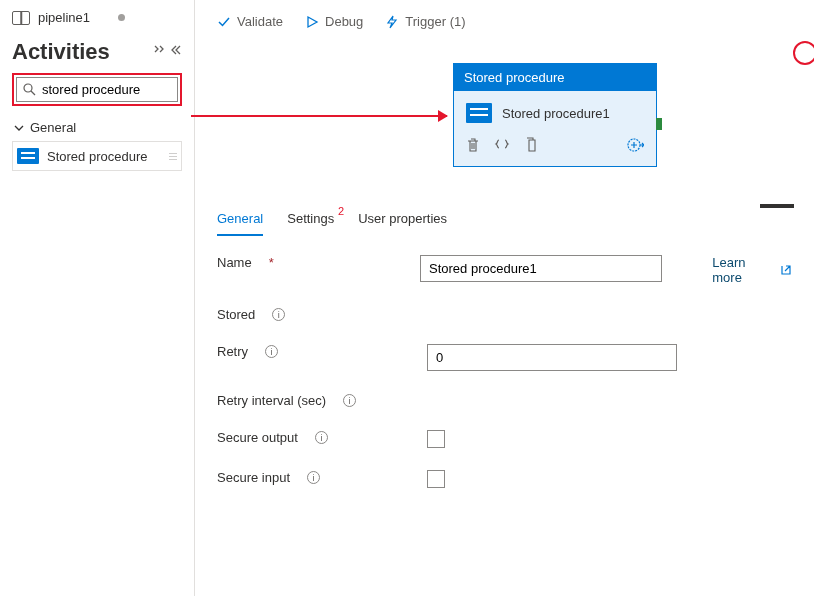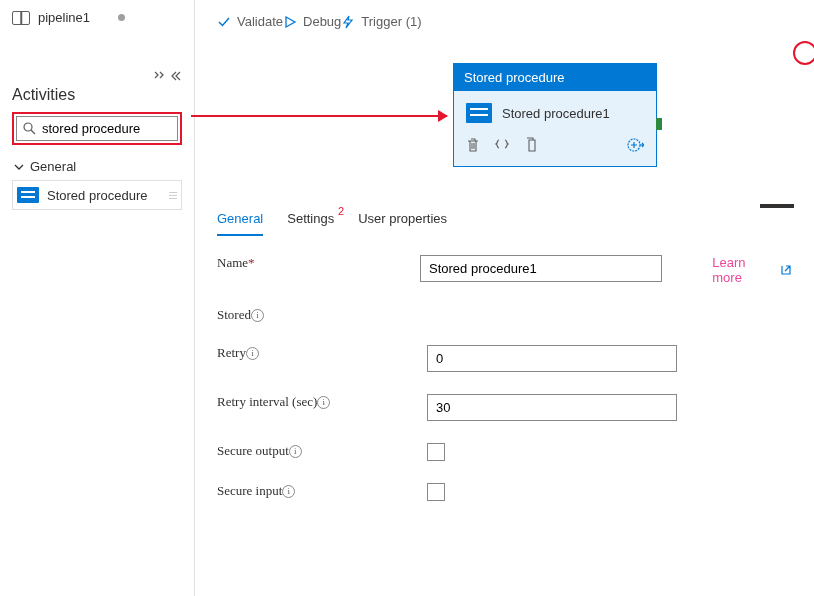--- a/index.html
+++ b/index.html
@@ -1,40 +1,40 @@
 <!DOCTYPE html>
 <html><head>
   <meta charset="utf-8">
   <style>
     * { box-sizing: border-box; margin: 0; padding: 0; }
     body { font-family: 'Segoe UI', sans-serif; font-size: 13px; color: #323130; background: #fff; width: 814px; height: 596px; overflow: hidden; position: relative; }
     .container { display: flex; height: 100%; }
     .sidebar { width: 195px; border-right: 1px solid #e1dfdd; padding: 10px 12px; }
-    .ws-header { display: flex; align-items: center; gap: 8px; margin-bottom: 26px; }
+    .ws-header { display: flex; align-items: center; gap: 8px; margin-bottom: 14px; }
     .ws-icon { width: 18px; height: 14px; border: 1.5px solid #605e5c; border-radius: 2px; position: relative; }
     .ws-icon::before { content:''; position:absolute; left:50%; top:0; bottom:0; width:1.5px; background:#605e5c; transform:translateX(-50%); }
     .ws-dot { width:7px; height:7px; border-radius:50%; background:#a19f9d; margin-left:20px; }
     .act-header { display:flex; align-items:center; justify-content:space-between; margin-bottom:8px; }
-    .act-title { font-size:16px; font-weight:400;margin-top:35px; }
+    .act-title { font-size:22px; font-weight:700; }
     .act-controls { display:flex; gap:4px; color:#605e5c; font-size:14px; }
     .chev { cursor:pointer; }
     .search-wrap { border: 2.5px solid #e4162d; padding: 2px; margin-bottom: 8px; }
     .search-inner { display:flex; align-items:center; gap:6px; border:1px solid #8a8886; padding:4px 6px; }
     .search-inner input { border:none; outline:none; font-size:13px; width:100%; }
     .group { display:flex; align-items:center; gap:6px; padding:6px 2px; cursor:pointer; }
     .activity-item-wrap { border:1px solid #e1dfdd; padding:6px 4px; display:flex; align-items:center; gap:8px; cursor:pointer; position:relative; }
     .sp-icon { width:22px; height:16px; background:#0078d4; position:relative; border-radius:1px; }
     .sp-icon::before,.sp-icon::after { content:''; position:absolute; left:4px; right:4px; height:2px; background:#fff; }
     .sp-icon::before { top:4px; }
     .sp-icon::after { top:9px; }
     .drag-handle { position:absolute; right:4px; display:flex; flex-direction:column; gap:2px; opacity:.5; }
     .drag-handle span { width:8px; height:1px; background:#a19f9d; }
 
     .main { flex:1; display:flex; flex-direction:column; position:relative; }
-    .toolbar { display:flex; align-items:center; padding:14px 22px 8px; }
+    .toolbar { display:flex; align-items:center; gap:22px; padding:14px 22px 8px; }
     .tb-btn { display:flex; align-items:center; gap:6px; color:#605e5c; cursor:pointer; font-size:13px; }
     .canvas { flex:0 0 160px; position:relative; }
     .red-circle { position:absolute; left:598px; top:4px; width:24px; height:24px; border:2px solid #e4162d; border-radius:50%; }
     .red-arrow { position:absolute; left:-4px; top:78px; width:256px; height:2px; background:#e4162d; }
     .red-arrow::after { content:''; position:absolute; right:-1px; top:-5px; border-left:10px solid #e4162d; border-top:6px solid transparent; border-bottom:6px solid transparent; }
     .node { position:absolute; left:258px; top:26px; width:204px; border:1px solid #0078d4; background:#fff; }
     .node-header { background:#0078d4; color:#fff; padding:6px 10px; font-size:13px; }
     .node-body { background:#e5f1fb; padding:12px 12px 8px; display:flex; align-items:center; gap:10px; position:relative; }
     .node-body .sp-icon { width:26px; height:20px; }
     .node-body .sp-icon::before{top:5px;} .node-body .sp-icon::after{top:11px;}
@@ -45,27 +45,27 @@
 
     .resize-bar { position:absolute; right:20px; top:204px; width:34px; height:4px; background:#323130; }
 
     .tabs { display:flex; gap:24px; padding:14px 22px 0; border-bottom:1px solid transparent; }
     .tab { padding-bottom:8px; cursor:pointer; color:#323130; position:relative; }
     .tab.active { color:#0078d4; border-bottom:2px solid #0078d4; font-weight:400; }
     .tab-badge { position:absolute; top:-6px; right:-10px; color:#e4162d; font-size:11px; }
 
     .form { padding:18px 22px; }
     .row { display:flex; align-items:flex-start; margin-bottom:22px; }
-    .label { width:210px; display:flex; align-items:center; gap:0;font-family:Liberation Serif, serif; }
+    .label { width:210px; display:flex; align-items:center; gap:17px; }
     .req { color:#a4262c; }
     .info { width:13px; height:13px; border:1px solid #8a8886; border-radius:50%; display:inline-flex; align-items:center; justify-content:center; font-size:9px; color:#605e5c; }
     .txt-input { width:250px; border:1px solid #8a8886; padding:5px 8px; font-size:13px; }
     textarea.txt-input { height:56px; resize:both; }
     .cb { width:18px; height:18px; border:1px solid #8a8886; }
-    .learn { color:#ec4899; margin-left:50px; display:flex; align-items:center; gap:4px; cursor:pointer; }
+    .learn { color:#0c4a6e; margin-left:50px; display:flex; align-items:center; gap:4px; cursor:pointer; }
 
     svg { flex-shrink:0; }
   </style>
 </head>
 <body>
 
 <div class="container">
   <div class="sidebar">
     <div class="ws-header">
       <div class="ws-icon"></div>
@@ -207,21 +207,20 @@
             <span>Retry</span> 
             <span class="info">i</span>
           </div>
         <input class="txt-input" type="text" value="0" style="">
       </div>
       <div class="row">
         <div class="label">
             <span>Retry interval (sec)</span> 
             <span class="info">i</span>
           </div>
-        <input class="txt-input" type="text" value="30" style="">
       </div>
       <div class="row">
         <div class="label">
             <span>Secure output</span> 
             <span class="info">i</span>
           </div>
         <div class="cb"></div>
       </div>
       <div class="row">
         <div class="label">

